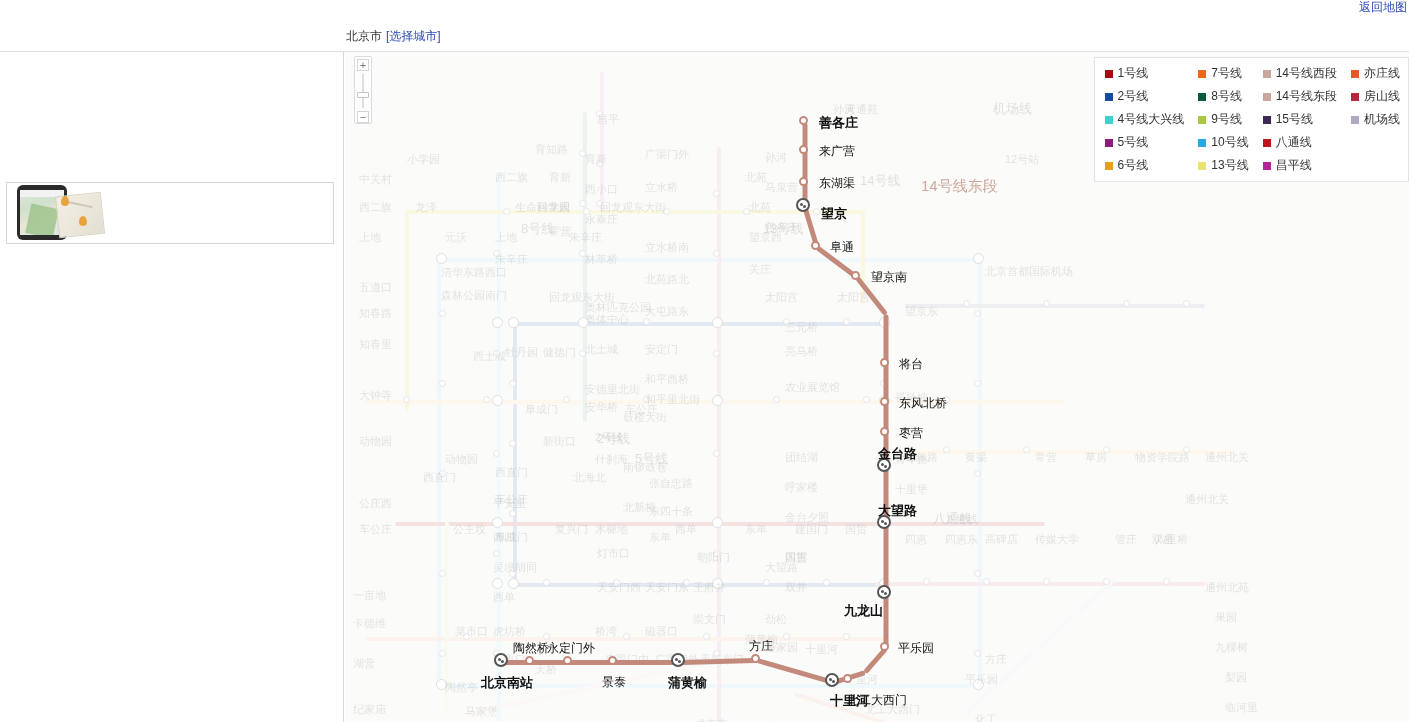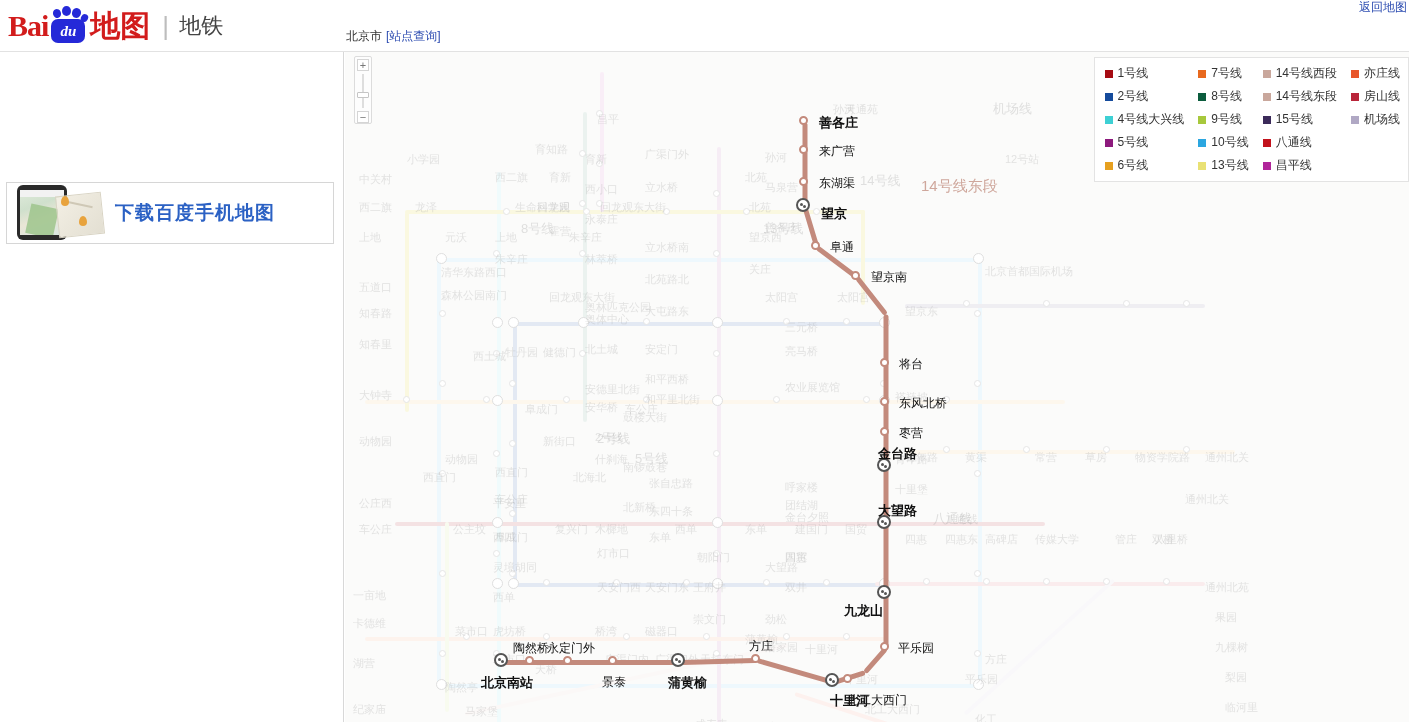--- a/index.html
+++ b/index.html
@@ -247,51 +247,37 @@
   .leg-item { display: flex; align-items: center; gap: 5px; cursor: pointer; }
   .leg-sw { width: 8px; height: 8px; flex: none; }
   .leg-name { font-size: 12px; color: #333; white-space: nowrap; }
 </style>
 </head>
 <body>
 
 <div id="root">
 
   <div class="topbar">
-    <div class="logo-wrap">
-      <span class="logo-bai">Bai</span>
-      <span class="logo-paw">
-        <span class="pad p1"></span>
-          <span class="pad p2"></span>
-        <span class="pad p3"></span>
-          <span class="pad p4"></span>
-        <span class="main">du</span>
-      </span>
-      <span class="logo-ditu">地图</span>
-      <span class="logo-div">|</span>
-      <span class="logo-sub">地铁</span>
-    </div>
     <div class="city-bar">
-      <span>北京市</span><span class="city-link">[站点查询]</span>
+      <span>北京市</span><span class="city-link">[选择城市]</span>
     </div>
     <div class="topright-link">返回地图</div>
   </div>
 
   <div class="sidebar">
 
     <div class="promo">
       <div class="promo-art">
         <div class="phone">
           <div class="phone-screen"></div>
         </div>
         <div class="paper-map"></div>
         <div class="pin a"></div>
         <div class="pin b"></div>
       </div>
-      <div class="promo-text">下载百度手机地图</div>
     </div>
   </div>
 
   <div class="map">
     <div class="map-inner" id="map-inner">
 
       <div class="zoomctl">
         <div class="zbtn">+</div>
         <div class="ztrack">
           <div class="zthumb"></div>
@@ -510,21 +496,21 @@
           <div class="bgtxt" style="left: 404px; top: 178px; color: rgba(160, 160, 160, 0.28);">望京西</div>
           <div class="bgtxt" style="left: 404px; top: 210px; color: rgba(160, 160, 160, 0.28);">关庄</div>
           <div class="bgtxt" style="left: 400px; top: 118px; color: rgba(160, 160, 160, 0.28);">北苑</div>
           <div class="bgtxt" style="left: 420px; top: 98px; color: rgba(160, 160, 160, 0.28);">孙河</div>
           <div class="bgtxt" style="left: 420px; top: 128px; color: rgba(160, 160, 160, 0.28);">马泉营</div>
           <div class="bgtxt" style="left: 420px; top: 168px; color: rgba(160, 160, 160, 0.28);">善各庄</div>
           <div class="bgtxt" style="left: 488px; top: 50px; color: rgba(160, 160, 160, 0.28);">孙河</div>
           <div class="bgtxt" style="left: 440px; top: 268px; color: rgba(160, 160, 160, 0.28);">三元桥</div>
           <div class="bgtxt" style="left: 440px; top: 292px; color: rgba(160, 160, 160, 0.28);">亮马桥</div>
           <div class="bgtxt" style="left: 440px; top: 328px; color: rgba(160, 160, 160, 0.28);">农业展览馆</div>
-          <div class="bgtxt" style="left: 440px; top: 398px; color: rgba(160, 160, 160, 0.28); margin-top: 48px;">团结湖</div>
+          <div class="bgtxt" style="left: 440px; top: 398px; color: rgba(160, 160, 160, 0.28);">团结湖</div>
           <div class="bgtxt" style="left: 440px; top: 428px; color: rgba(160, 160, 160, 0.28);">呼家楼</div>
           <div class="bgtxt" style="left: 440px; top: 458px; color: rgba(160, 160, 160, 0.28); text-align: center;">金台夕照</div>
           <div class="bgtxt" style="left: 440px; top: 498px; color: rgba(160, 160, 160, 0.28);">四惠</div>
           <div class="bgtxt" style="left: 420px; top: 508px; color: rgba(160, 160, 160, 0.28);">大望路</div>
           <div class="bgtxt" style="left: 500px; top: 50px; color: rgba(160, 160, 160, 0.28);">天通苑</div>
           <div class="bgtxt" style="left: 492px; top: 238px; color: rgba(160, 160, 160, 0.28);">太阳宫</div>
           <div class="bgtxt" style="left: 420px; top: 238px; color: rgba(160, 160, 160, 0.28);">太阳宫</div>
           <div class="bgtxt" style="left: 440px; top: 498px; color: rgba(160, 160, 160, 0.28);">国贸</div>
           <div class="bgtxt" style="left: 440px; top: 528px; color: rgba(160, 160, 160, 0.28);">双井</div>
           <div class="bgtxt" style="left: 420px; top: 560px; color: rgba(160, 160, 160, 0.28);">劲松</div>

